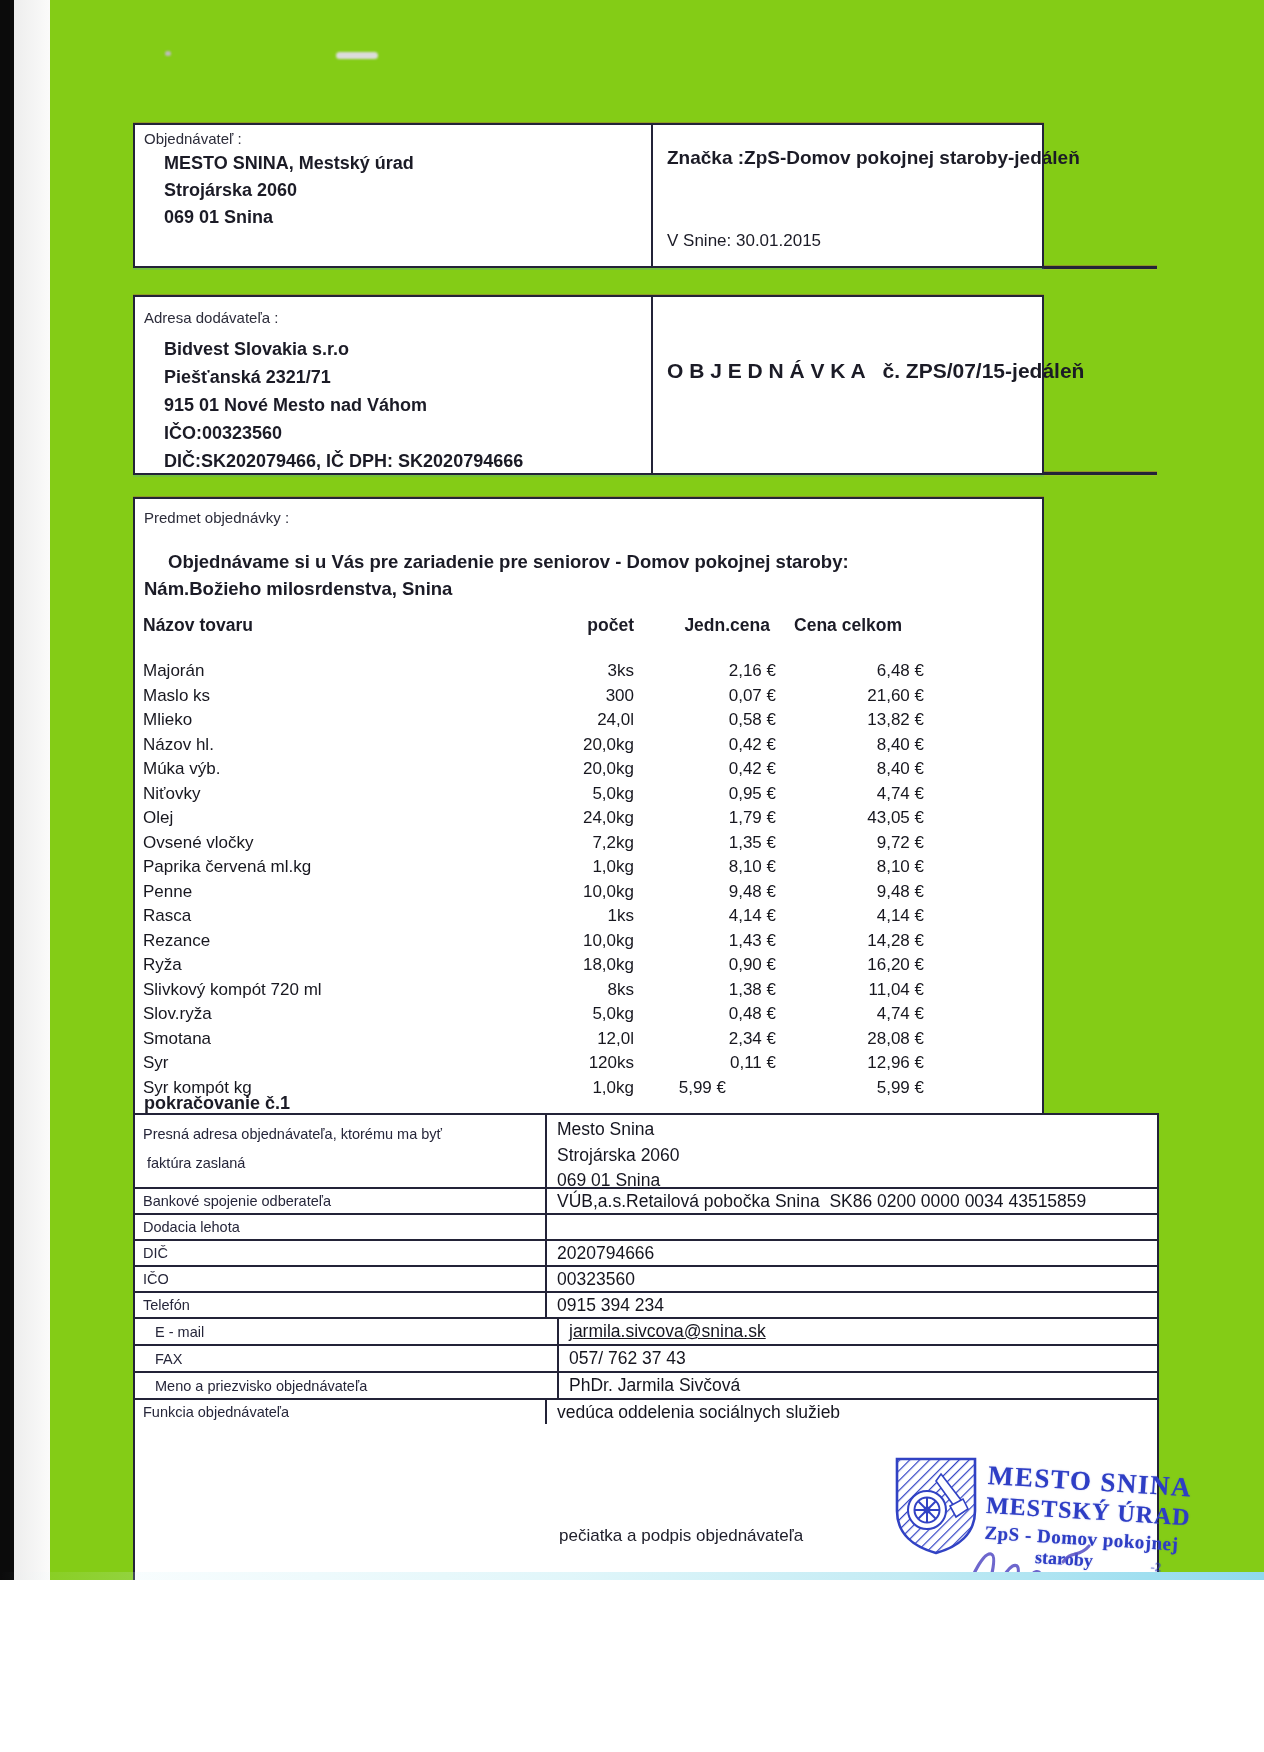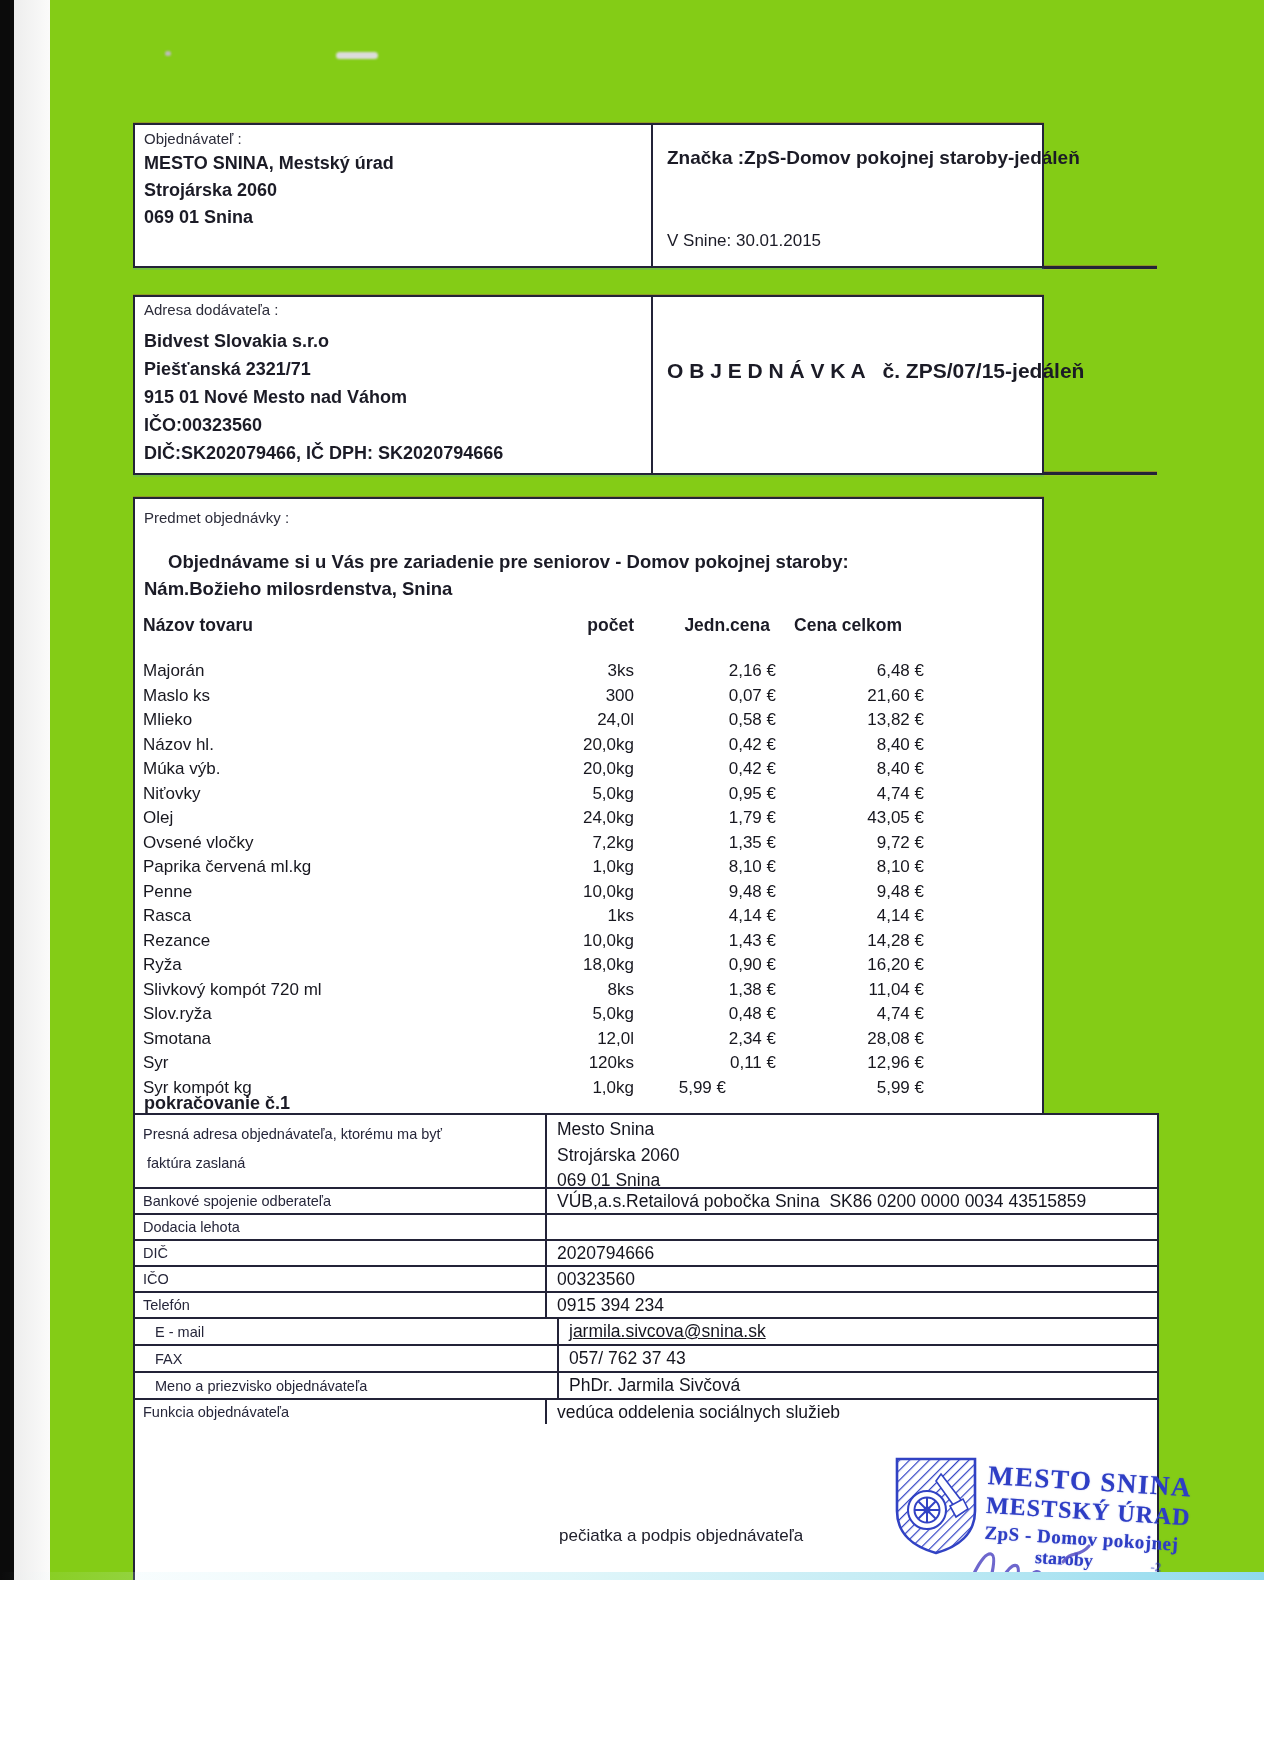--- a/index.html
+++ b/index.html
@@ -20,23 +20,23 @@
   .rule-a{left:1042px;top:266px;width:115px;}
   .rule-b{left:1042px;top:472px;width:115px;}
 
   .box1{left:133px;top:123px;width:911px;height:145px;}
   .box2{left:133px;top:295px;width:911px;height:180px;}
   .cell-l{position:absolute;left:0;top:0;bottom:0;width:518px;border-right:2px solid #232338;
           padding:5px 9px;box-sizing:border-box;}
   .cell-r{position:absolute;left:520px;right:0;top:0;bottom:0;padding:0 12px;box-sizing:border-box;}
   .sm-label{font-size:15px;color:#2c2c3a;white-space:pre-wrap;}
   .b-line{font-size:18px;font-weight:700;line-height:27px;white-space:pre;}
-  .box2 .cell-l{padding-top:4px;}
+  .box2 .cell-l{padding-top:12px;}
   .box2 .b-line{line-height:28px;}
-  .b-lines{margin-top:3px;}
+  .b-lines{margin-top:3px;margin-left:20px;}
   .box2 .b-lines{margin-top:9px;}
   .znacka{margin-top:22px;font-weight:700;font-size:19px;white-space:nowrap;}
   .vsnine{margin-top:62px;font-size:17px;}
   .order-title{margin-top:62px;font-size:21px;font-weight:700;white-space:pre;}
 
   .box3{left:133px;top:497px;width:911px;height:616px;border-bottom:none;}
   .subject-label{position:absolute;left:9px;top:10px;font-size:15px;color:#2c2c3a;}
   .intro1{position:absolute;left:9px;top:52px;font-size:18.5px;font-weight:700;white-space:nowrap;margin-left:24px;}
   .intro2{position:absolute;left:9px;top:79px;font-size:18.5px;font-weight:700;}
   table.items{position:absolute;left:8px;top:112px;width:781px;border-collapse:collapse;table-layout:fixed;}

